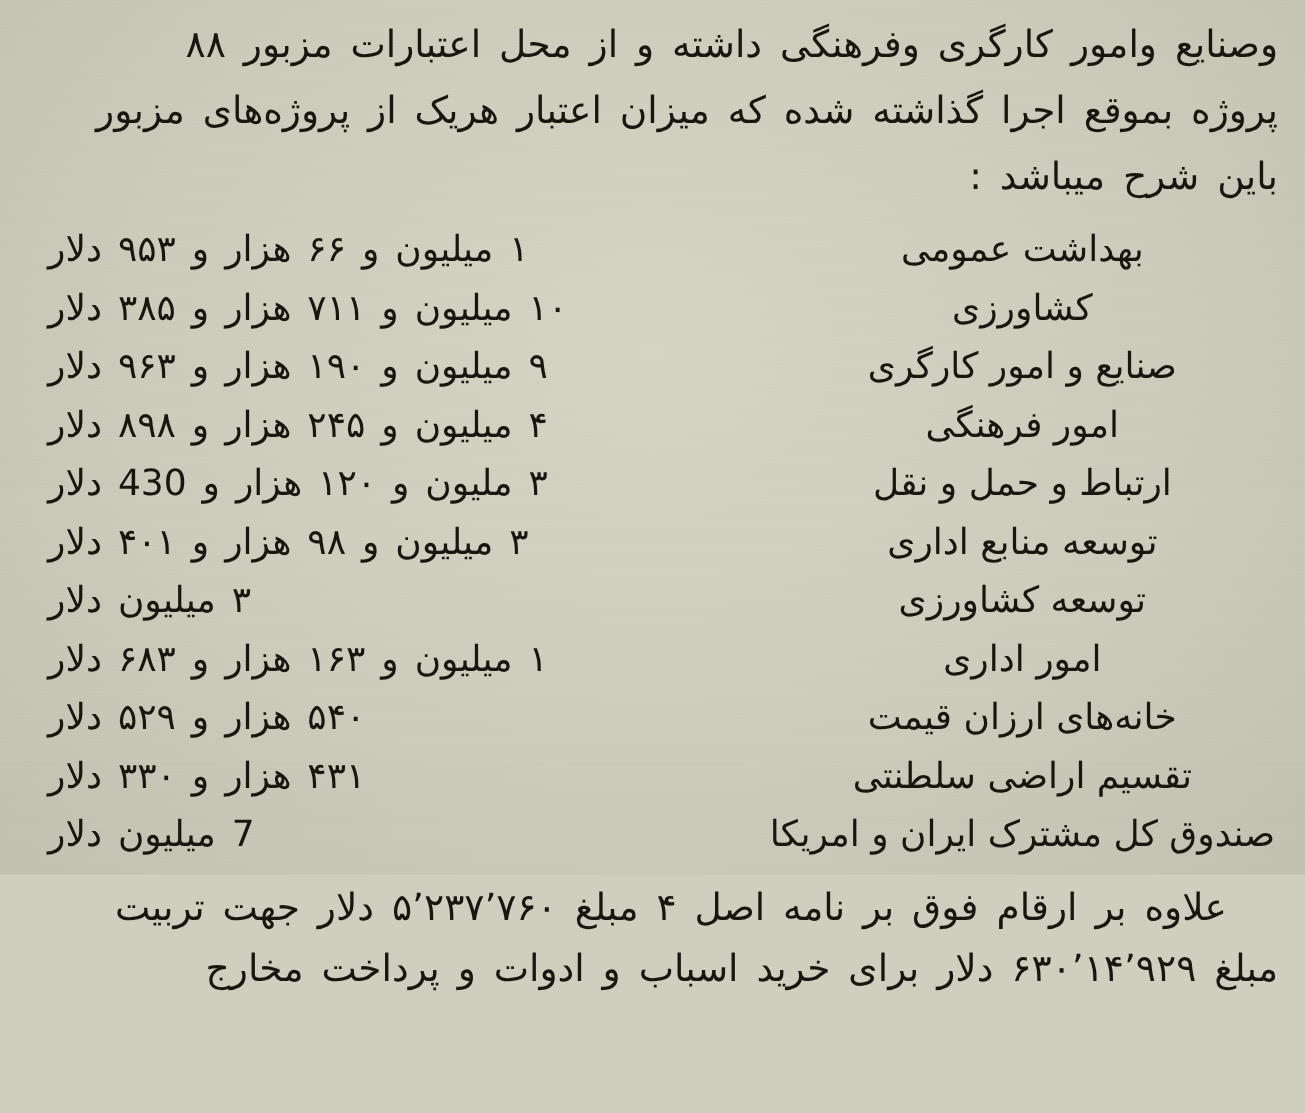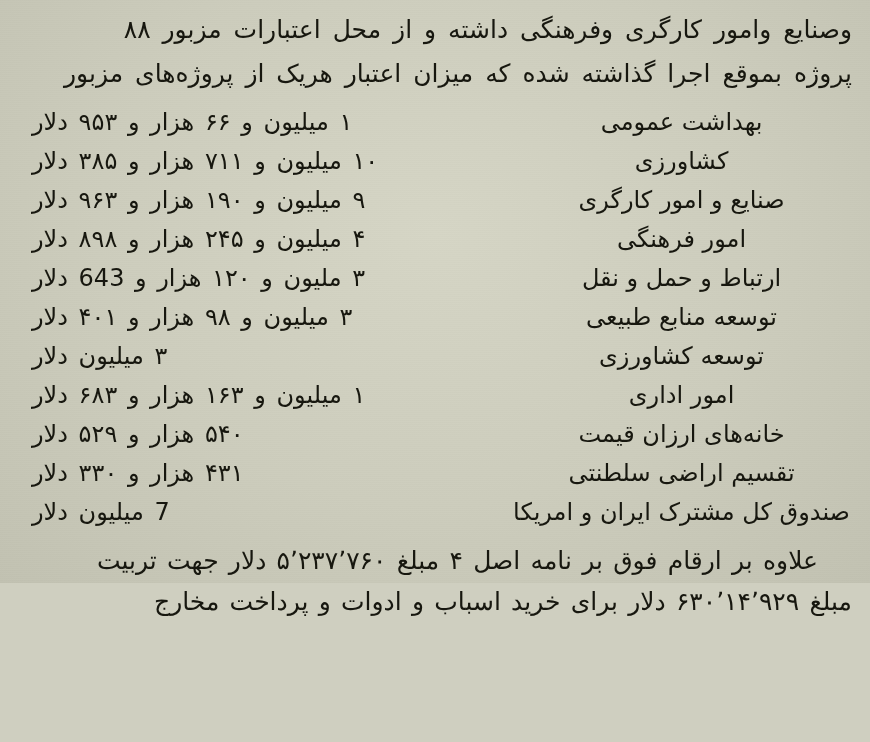--- a/index.html
+++ b/index.html
@@ -79,32 +79,33 @@
   .budget td.amount {
     width: 60%;
     text-align: left;
     padding-left: 14px;
     letter-spacing: 0.3px;
     word-spacing: 3px;
   }
   .tail {
     margin-top: 10px;
   }
-  .tail .para { line-height: 39px; font-family: Liberation Serif, serif; }
+  .tail .para { line-height: 39px; }
   .indent-first { text-indent: 34px; }
 </style>
 </head>
 <body>
 
 <div id="page">
   <div class="doc-body">
 
     <div class="intro-block">
       <p class="para intro">وصنایع وامور کارگری وفرهنگی داشته و از محل اعتبارات مزبور ۸۸</p>
       <p class="para intro">پروژه بموقع اجرا گذاشته شده که میزان اعتبار هریک از پروژه‌های مزبور</p>
+      <p class="para intro last-line-center">باین شرح میباشد :</p>
     </div>
 
     <table class="budget">
       <tbody>
         <tr>
           <td class="label">بهداشت عمومی</td>
           <td class="amount">۱ میلیون و ۶۶ هزار و ۹۵۳ دلار</td>
         </tr>
         <tr>
           <td class="label">کشاورزی</td>
@@ -113,24 +114,24 @@
         <tr>
           <td class="label">صنایع و امور کارگری</td>
           <td class="amount">۹ میلیون و ۱۹۰ هزار و ۹۶۳ دلار</td>
         </tr>
         <tr>
           <td class="label">امور فرهنگی</td>
           <td class="amount">۴ میلیون و ۲۴۵ هزار و ۸۹۸ دلار</td>
         </tr>
         <tr>
           <td class="label">ارتباط و حمل و نقل</td>
-          <td class="amount">۳ ملیون و ۱۲۰ هزار و 643 دلار</td>
+          <td class="amount">۳ ملیون و ۱۲۰ هزار و 430 دلار</td>
         </tr>
         <tr>
-          <td class="label">توسعه منابع طبیعی</td>
+          <td class="label">توسعه منابع اداری</td>
           <td class="amount">۳ میلیون و ۹۸ هزار و ۴۰۱ دلار</td>
         </tr>
         <tr>
           <td class="label">توسعه کشاورزی</td>
           <td class="amount">۳ میلیون دلار</td>
         </tr>
         <tr>
           <td class="label">امور اداری</td>
           <td class="amount">۱ میلیون و ۱۶۳ هزار و ۶۸۳ دلار</td>
         </tr>

